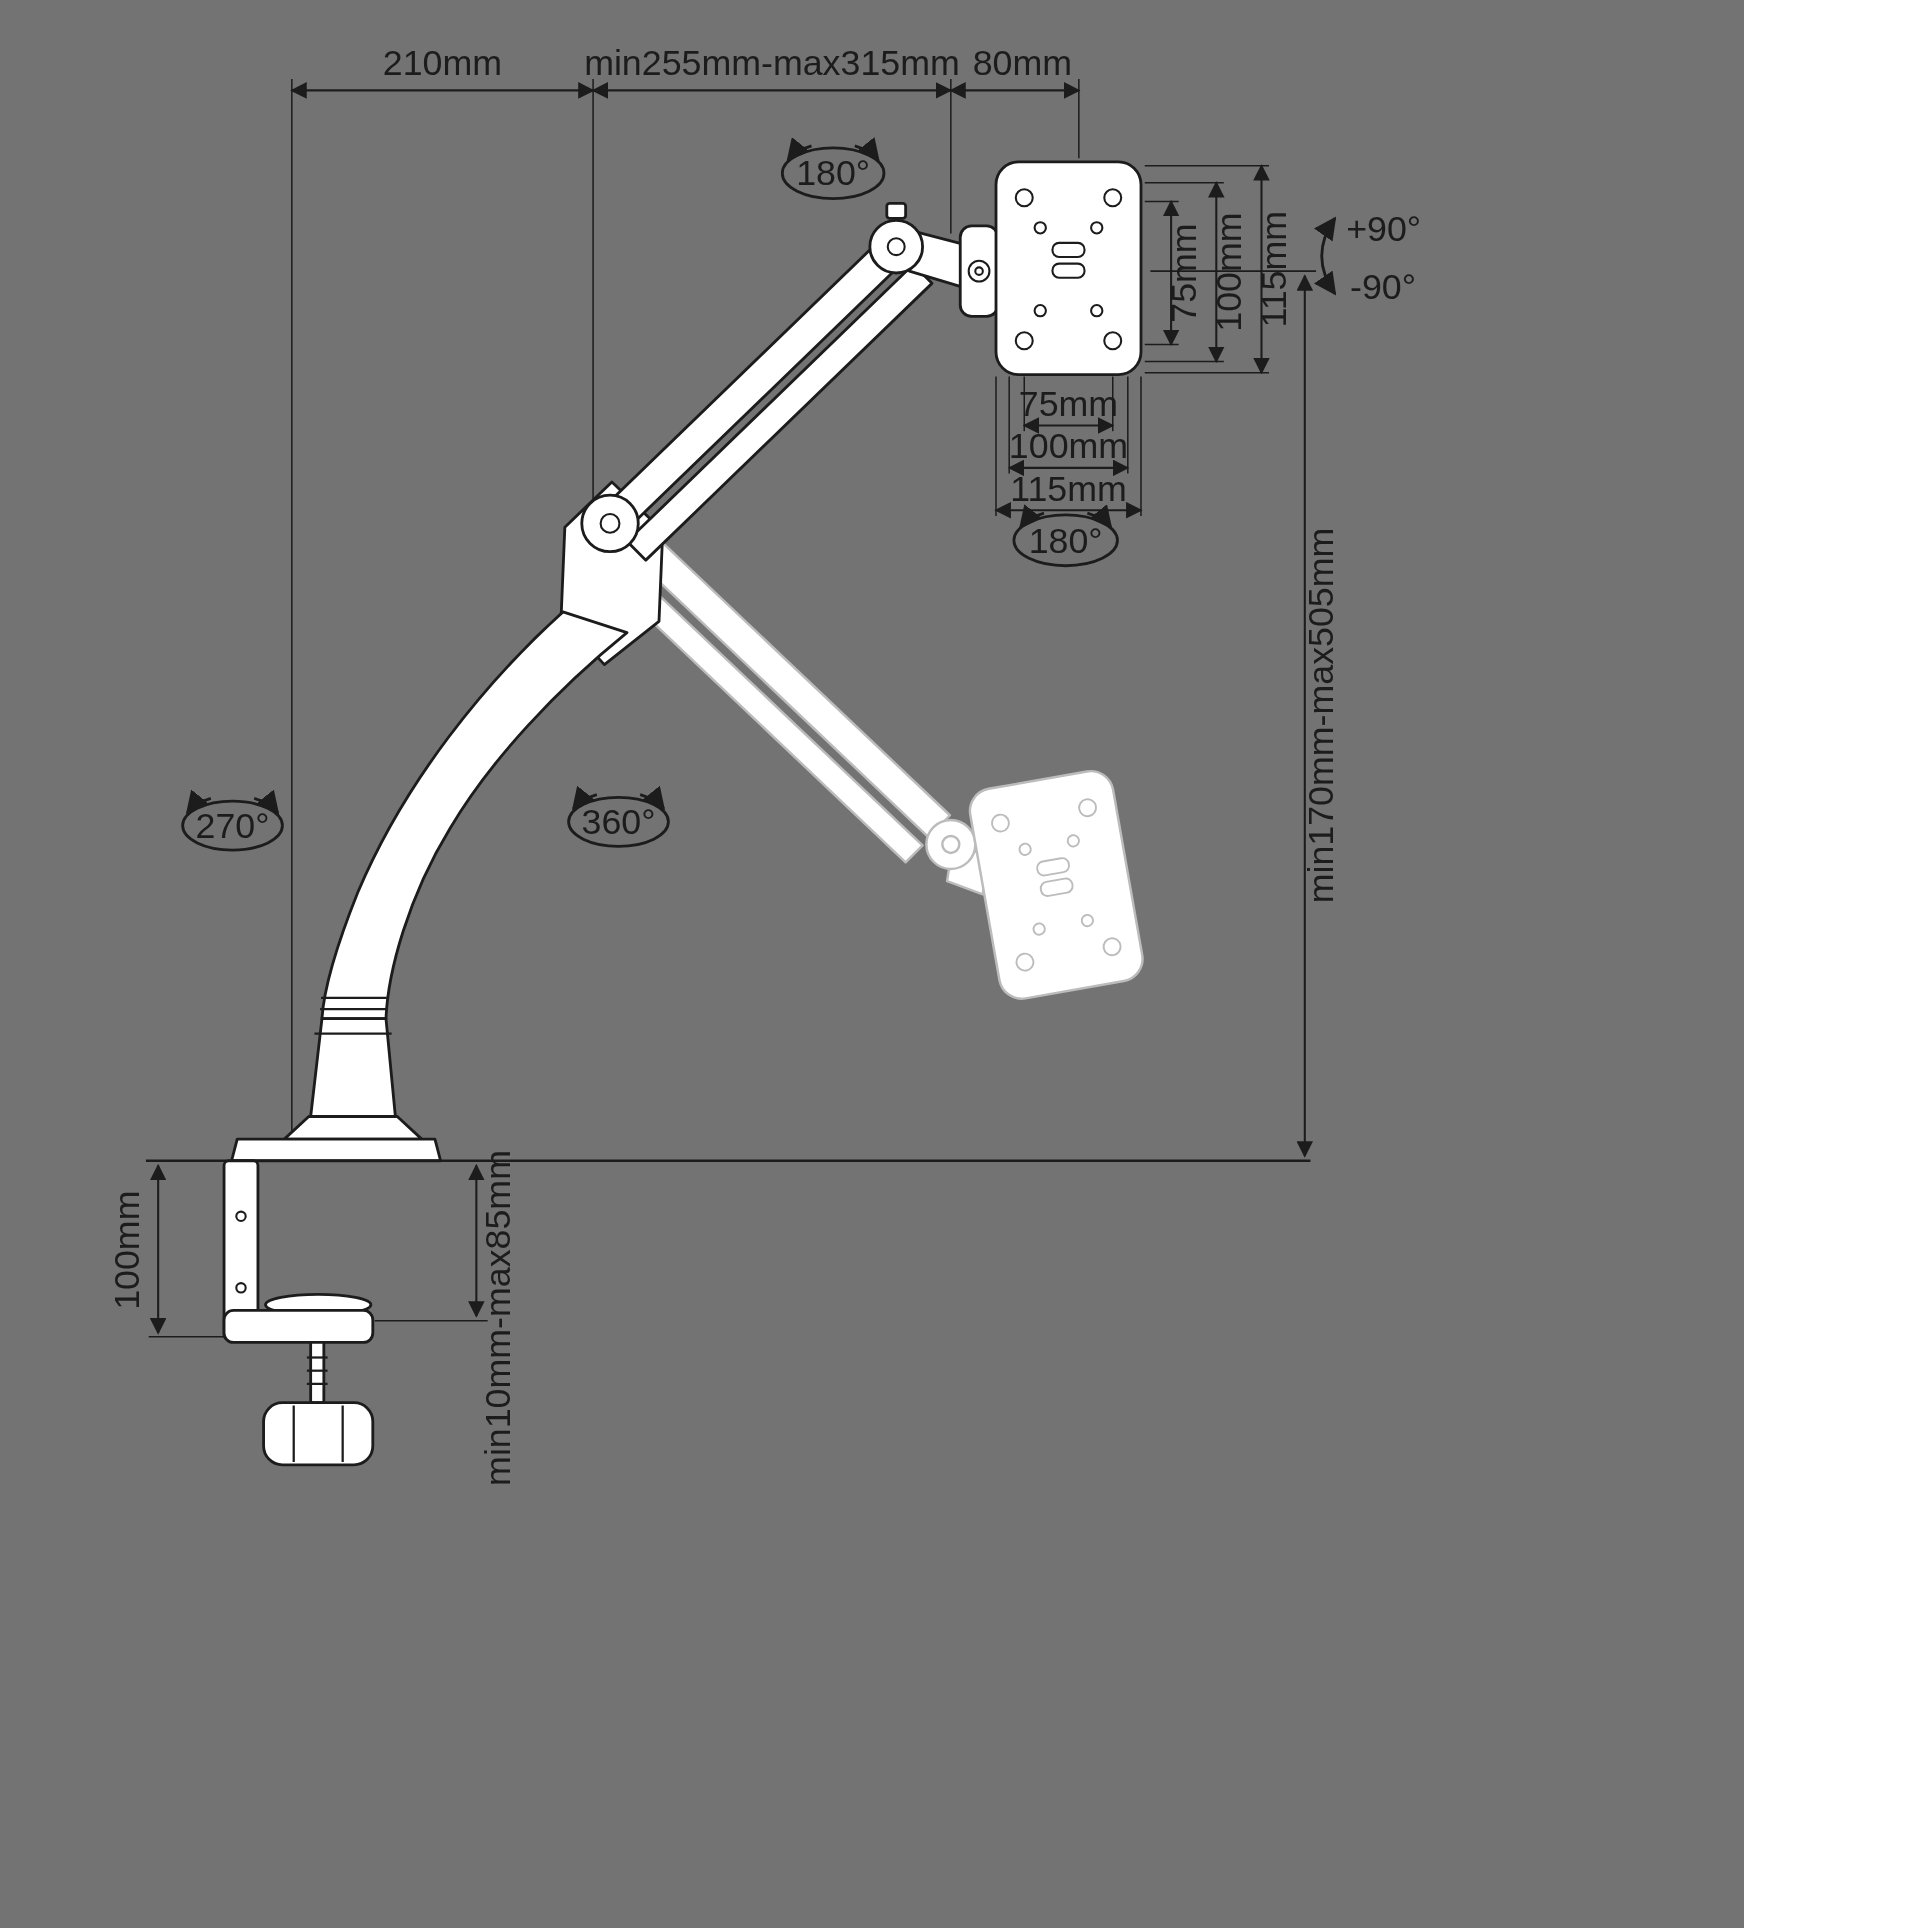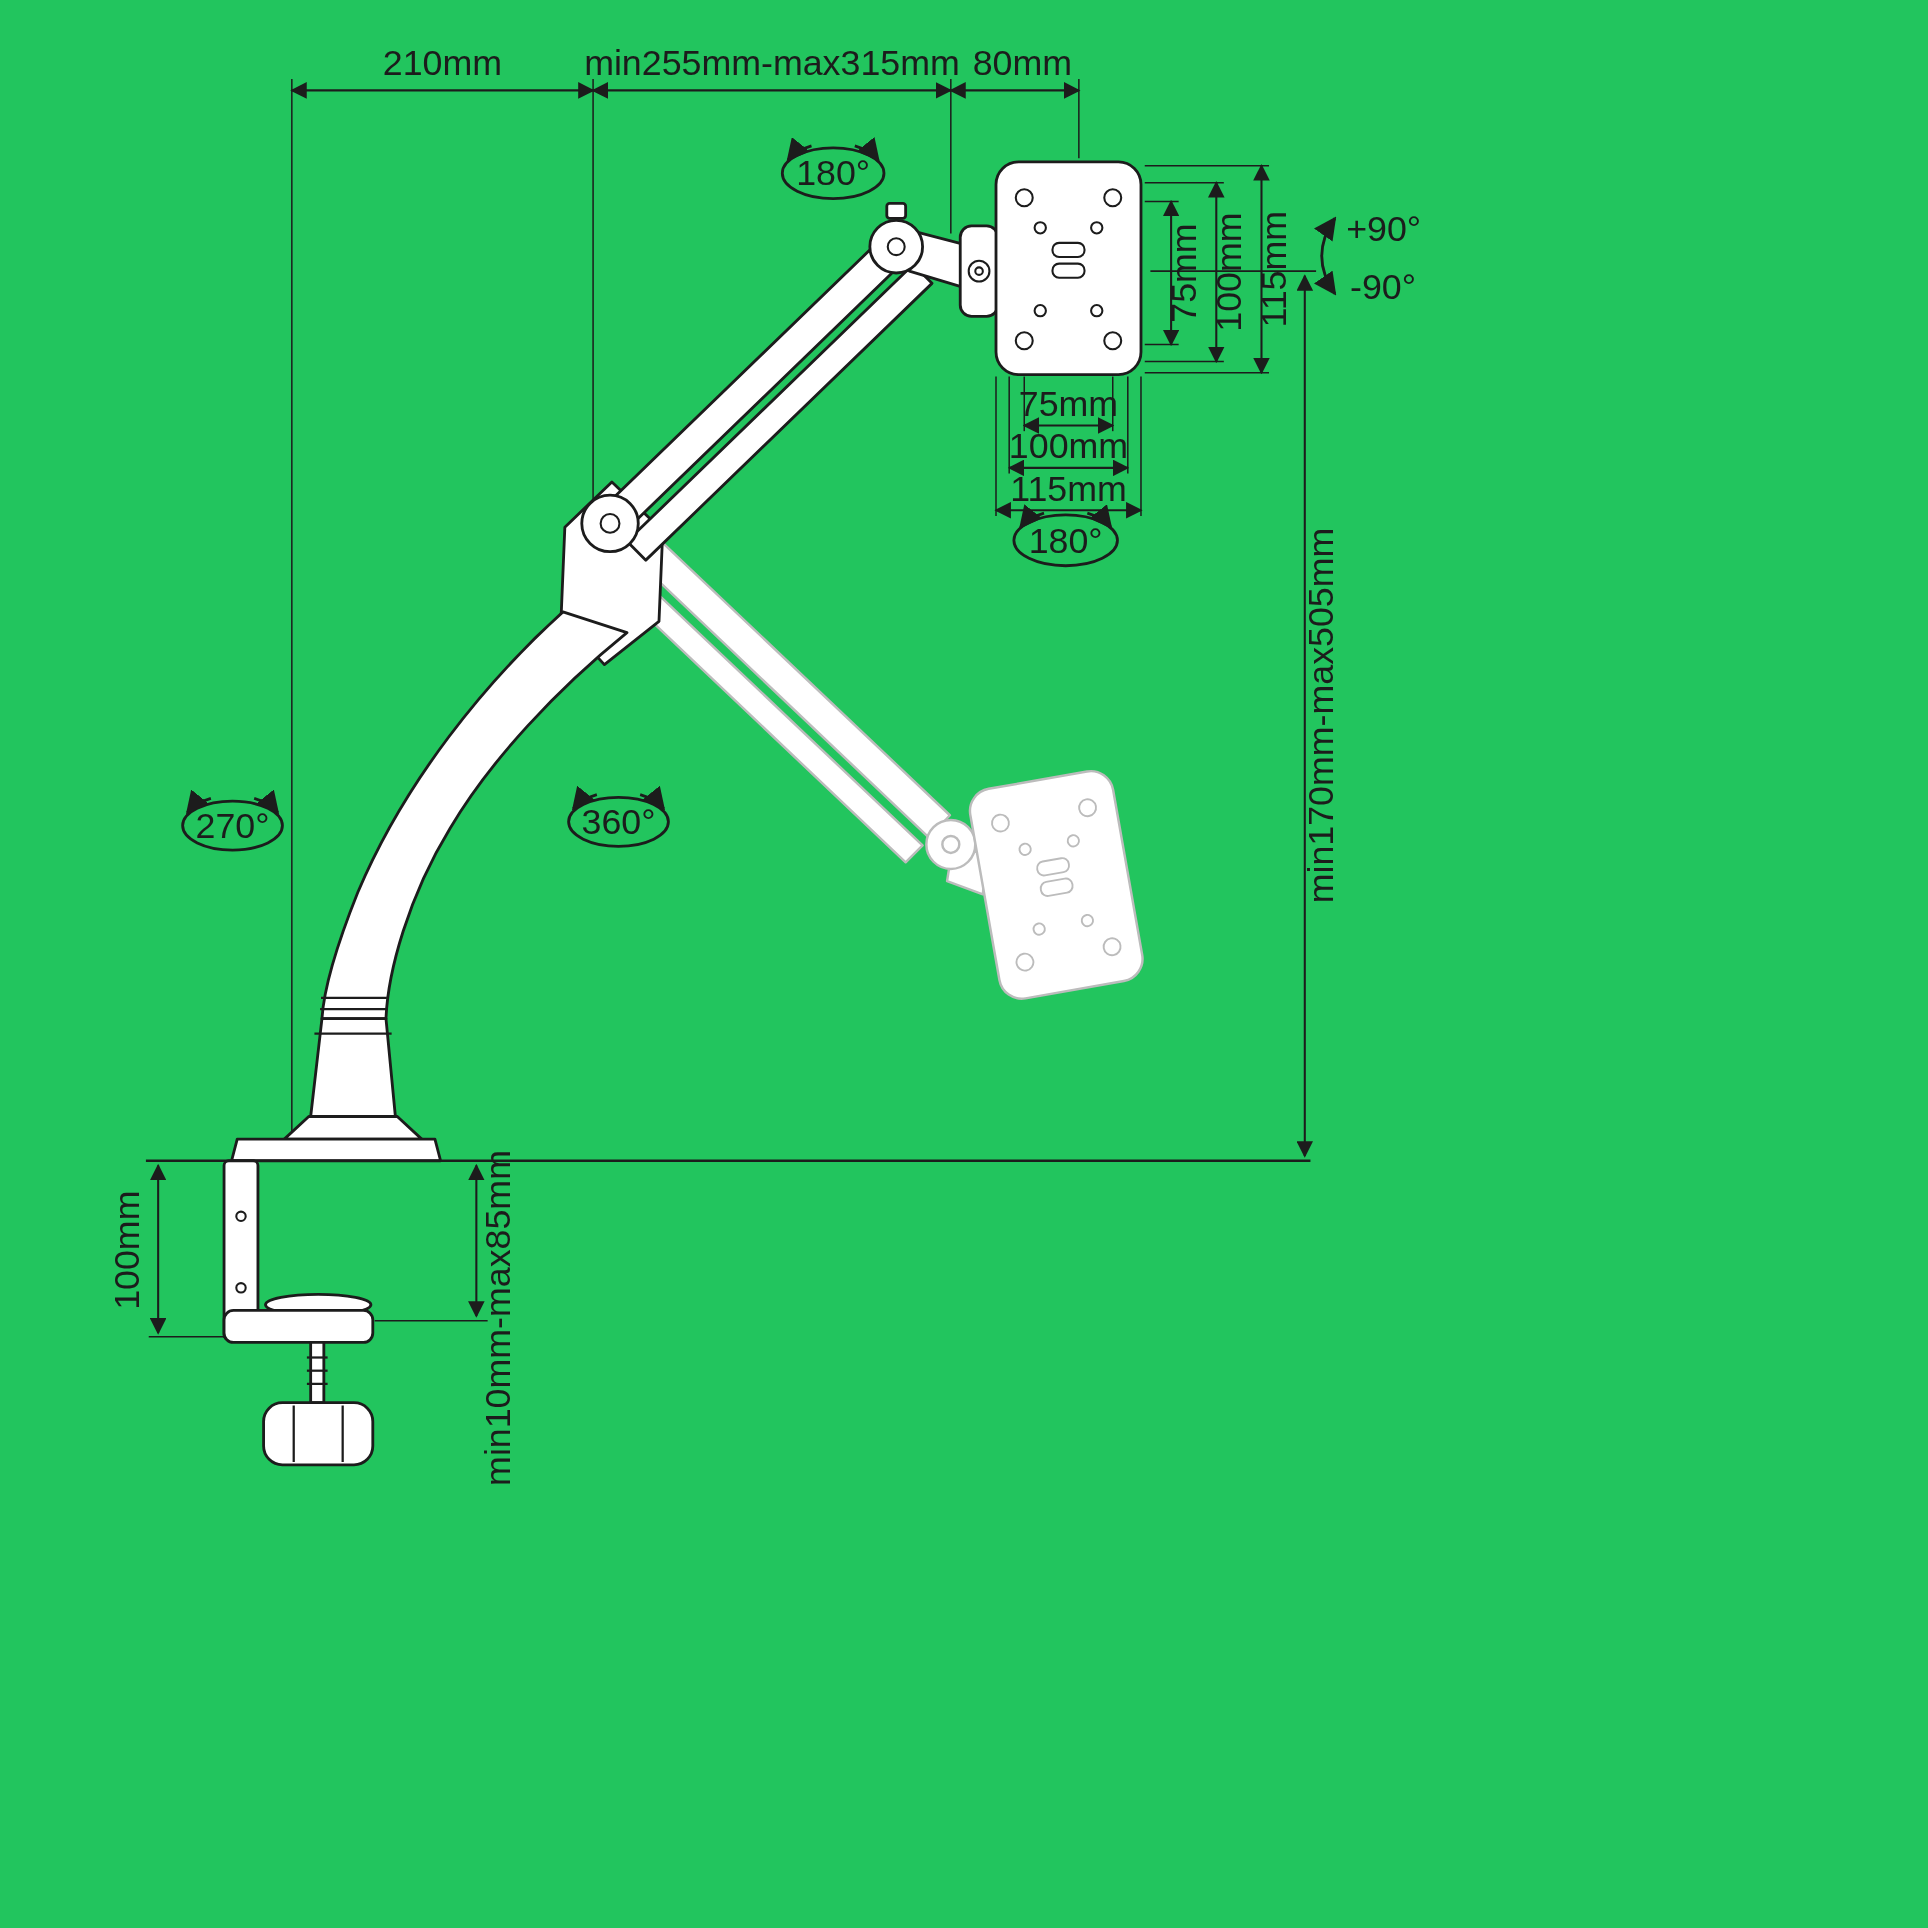--- a/index.html
+++ b/index.html
@@ -1,16 +1,16 @@
 <!DOCTYPE html>
 <html style="font-size:15px"><head>
 <meta charset="utf-8">
 <style>
   html,body{margin:0;padding:0;background:#ffffff;}
-  .stage{width:1928px;height:1928px;position:relative;background:#22c55e;}
+  .stage{width:1744px;height:1928px;position:relative;background:#737373;}
   svg{display:block;}
   svg text{font-family:"Liberation Sans", sans-serif;fill:#1c1c1c;font-size:38px;font-weight:500;}
   .dl{stroke:#1c1c1c;stroke-width:2.2;fill:none;}
   .ext{stroke:#1c1c1c;stroke-width:1.6;fill:none;}
   .part{fill:#ffffff;stroke:#1c1c1c;stroke-width:3;stroke-linejoin:round;}
   .partline{stroke:#1c1c1c;stroke-width:2.4;fill:none;}
   .hole{fill:#ffffff;stroke:#1c1c1c;stroke-width:2.2;}
   .ghost{fill:#ffffff;stroke:#bcbcbc;stroke-width:2.6;stroke-linejoin:round;}
   .ghosthole{fill:#ffffff;stroke:#bcbcbc;stroke-width:2;}
   .rot-ellipse{fill:none;stroke:#1c1c1c;stroke-width:3;}

